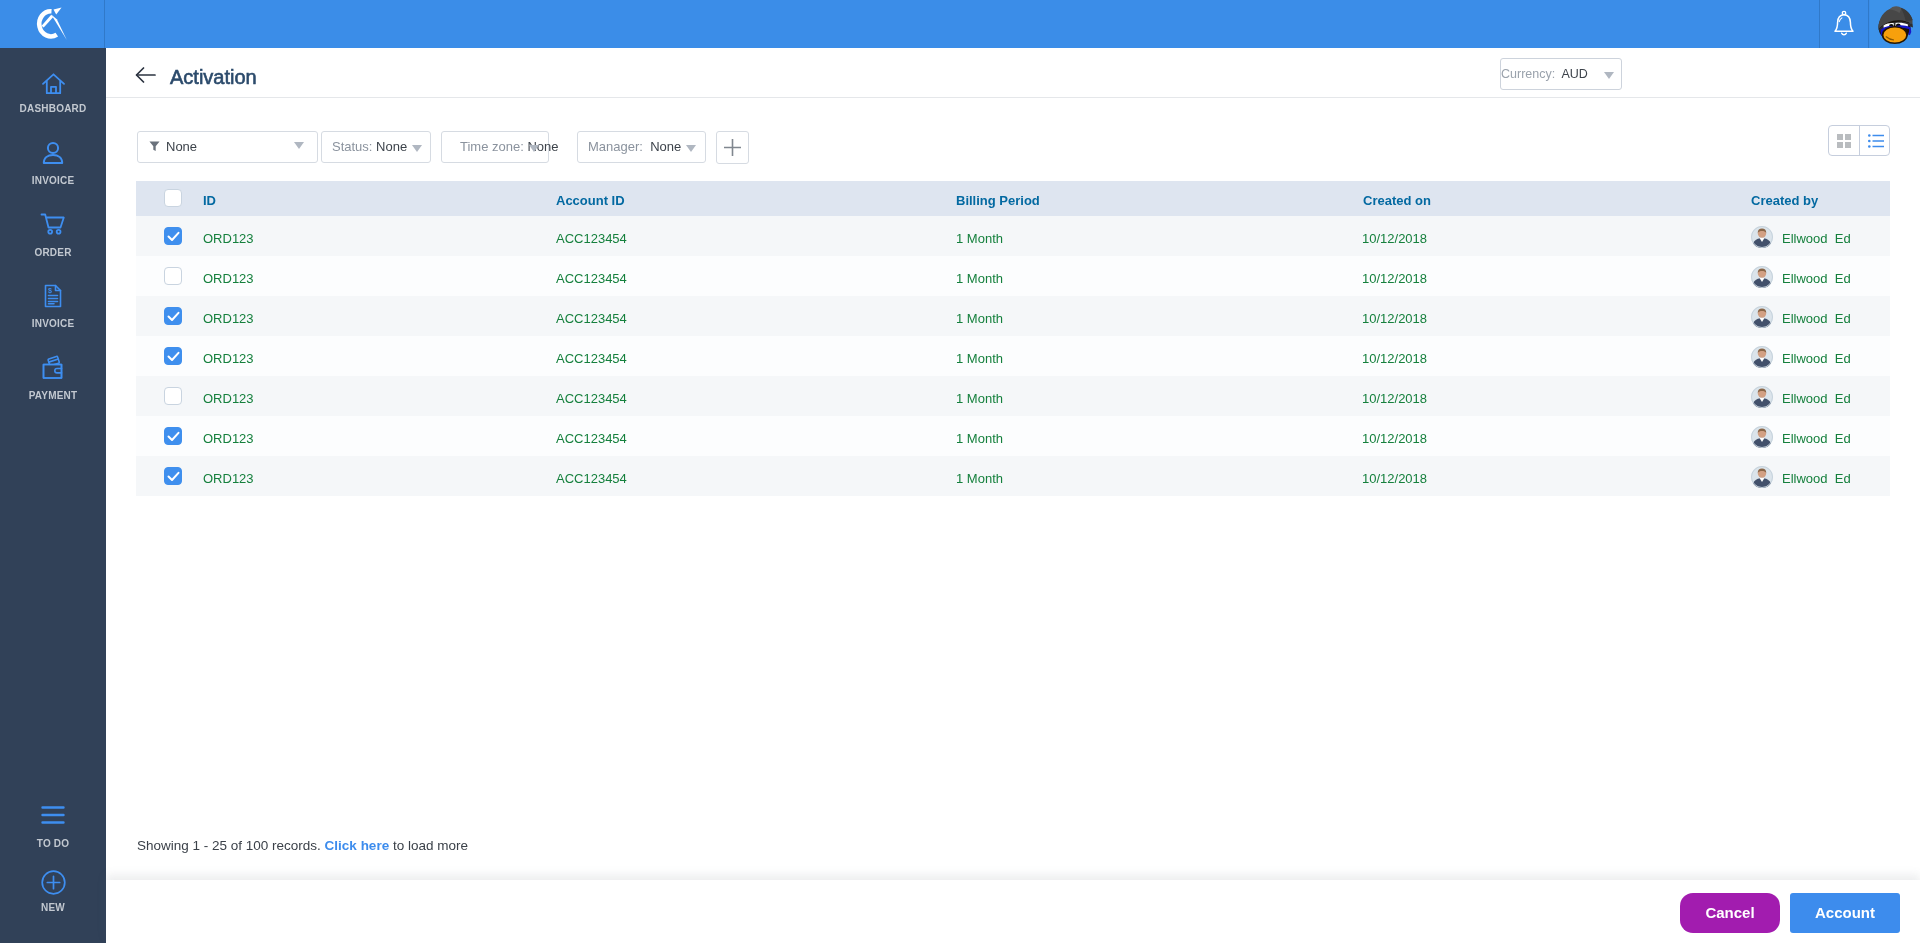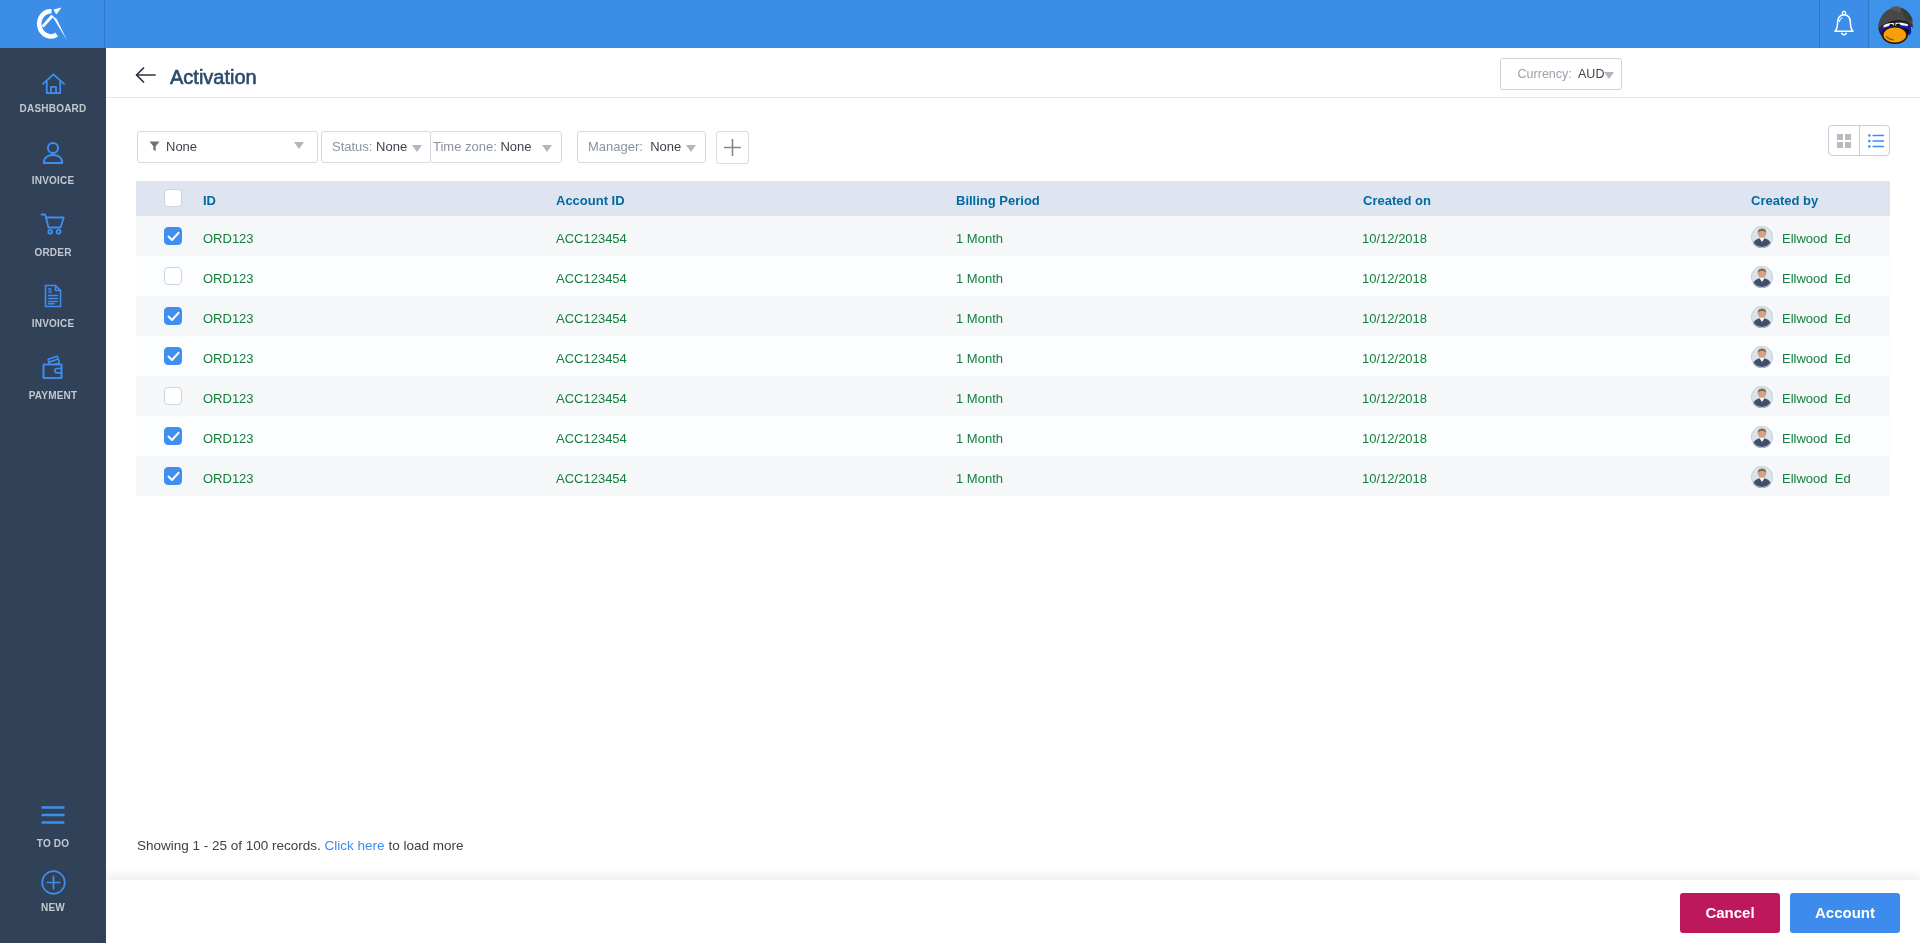--- a/index.html
+++ b/index.html
@@ -10,21 +10,21 @@
 #logo { position:absolute; left:0; top:0; width:105px; height:48px; border-right:1px solid #3079c9; }
 #bellcell { position:absolute; left:1819px; top:0; width:50px; height:48px; border-left:1px solid #3079c9; border-right:1px solid #3079c9; }
 #avcell { position:absolute; left:1870px; top:0; width:50px; height:48px; background:#3d93ea; }
 
 
 #sidebar { position:absolute; left:0; top:48px; width:106px; height:895px; background:#314158; }
 .navitem { position:absolute; left:0; width:106px; text-align:center; }
 .navlabel { position:absolute; left:0; width:106px; text-align:center; color:#c2c8d0; font-size:10px; font-weight:bold; letter-spacing:0.2px; }
 
 
-#pagehead { position:absolute; left:106px; top:48px; width:1814px; height:50px; background:#fff; border-bottom:1px solid #e5e7ea;text-align:center; }
+#pagehead { position:absolute; left:106px; top:48px; width:1814px; height:50px; background:#fff; border-bottom:1px solid #e5e7ea; }
 #pagetitle { position:absolute; left:64px; top:18px; font-size:20px; color:#2b4a6b; font-weight:normal; -webkit-text-stroke:0.6px #2b4a6b; }
 .hdd { position:absolute; height:32px; border:1px solid #cdd3dc; border-radius:3px; background:#fff; font-size:12.5px; color:#9aa2ac; line-height:30px; white-space:nowrap; }
 .hdd b { color:#3d434b; font-weight:normal; }
 .caret { display:inline-block; width:0; height:0; border-left:5.5px solid transparent; border-right:5.5px solid transparent; border-top:7px solid #b0b7c1; vertical-align:middle; margin-left:10px; margin-top:-3px; }
 
 
 .fbox { position:absolute; top:131px; height:32px; background:#fff; border:1px solid #d6dbe2; border-radius:3px; font-size:13px; color:#8b939e; line-height:30px; white-space:nowrap; }
 .fbox b { color:#3d434b; font-weight:normal; }
 
 
@@ -40,24 +40,24 @@
 .row.odd { background:#f5f7f9; }
 .row.even { background:#fcfdfe; }
 .cell { position:absolute; top:3px; height:40px; line-height:40px; font-size:13px; color:#15803d; }
 .cb { position:absolute; left:28px; top:50%; margin-top:-9px; width:18px; height:18px; border-radius:4px; }
 .cb.off { background:#fff; border:1px solid #c9d4e0; }
 .cb.on { background:#3f8fee; border:1px solid #3f8fee; }
 .cb.on svg { position:absolute; left:2px; top:3px; }
 
 
 #showing { position:absolute; left:137px; top:838px; font-size:13.5px; color:#3b4149; }
-#showing a { color:#3d8ced; font-weight:normal; text-decoration:none; }
+#showing a { color:#3d8ced; font-weight:bold; text-decoration:none; }
 #footer { position:absolute; left:106px; top:880px; width:1814px; height:63px; background:#fff; box-shadow:0 -5px 9px rgba(100,105,115,0.12); }
 .btn { position:absolute; top:13px; height:40px; border-radius:3px; color:#fff; font-size:15px; font-weight:bold; text-align:center; line-height:40px; }
-#btncancel { left:1574px; width:100px; background:#be185d; }
+#btncancel { left:1574px; width:100px; background:#a21caf;border-radius:13px; }
 #btnprocess { left:1684px; width:110px; background:#3d8ced; }
 </style>
 </head>
 <body>
 
 <div id="sidebar">
   <div class="navitem" style="top:22px"><svg width="27" height="27" viewBox="0 0 27 27" fill="none" stroke="#3e8ef0" stroke-width="1.8" stroke-linejoin="round" stroke-linecap="round">
         <path d="M3 13.8 L13.5 4.3 L24 13.8"></path>
         <path d="M6.8 11.4 V23.2 H20.2 V11.4"></path>
         <path d="M11 23.2 v-6.4 h5 V23.2"></path>
@@ -148,21 +148,21 @@
   <div class="hdd" style="left:1394px; top:10px; width:122px; padding-left:0">Currency:&nbsp; <b>AUD</b><span class="caret" style="position:absolute; right:7px; top:13px; margin:0"></span></div>
 </div>
 
 <div class="fbox" style="left:137px; width:181px; padding-left:11px">
   <svg width="11" height="11" viewBox="0 0 12 12" style="vertical-align:-1px; margin-right:6px">
       <path d="M0.5 0.5 H11.5 L7.3 5.8 V11 L4.7 9.6 V5.8 Z" fill="#6a727c"></path>
     </svg><b>None</b>
   <span class="caret" style="position:absolute; right:13px; top:13px"></span>
 </div>
 <div class="fbox" style="left:321px; width:110px; padding-left:10px">Status: <b>None</b><span class="caret" style="position:absolute; right:8px; top:13px; margin:0"></span></div>
-<div class="fbox" style="left:430px; width:132px; padding-left:2px">Time zone: <b>None</b><span class="caret" style="position:absolute; right:9px; top:13px; margin:0"></span></div>
+<div class="fbox" style="left:441px; width:108px; padding-left:18px">Time zone: <b>None</b><span class="caret" style="position:absolute; right:9px; top:13px; margin:0"></span></div>
 <div class="fbox" style="left:577px; width:129px; padding-left:10px">Manager: &nbsp;<b>None</b><span class="caret" style="position:absolute; right:9px; top:13px; margin:0"></span></div>
 <div class="fbox" style="left:716px; width:33px; height:33px; text-align:center; padding-left:0">
   <svg width="17" height="17" viewBox="0 0 17 17" style="margin-top:7px">
       <path d="M8.5 0 V17 M0 8.5 H17" stroke="#80878f" stroke-width="1.6"></path>
     </svg>
 </div>
 
 <div id="vtoggle">
   <div class="half" style="left:0">
     <svg width="14" height="14" viewBox="0 0 14 14" style="position:absolute;left:8px;top:8px">

